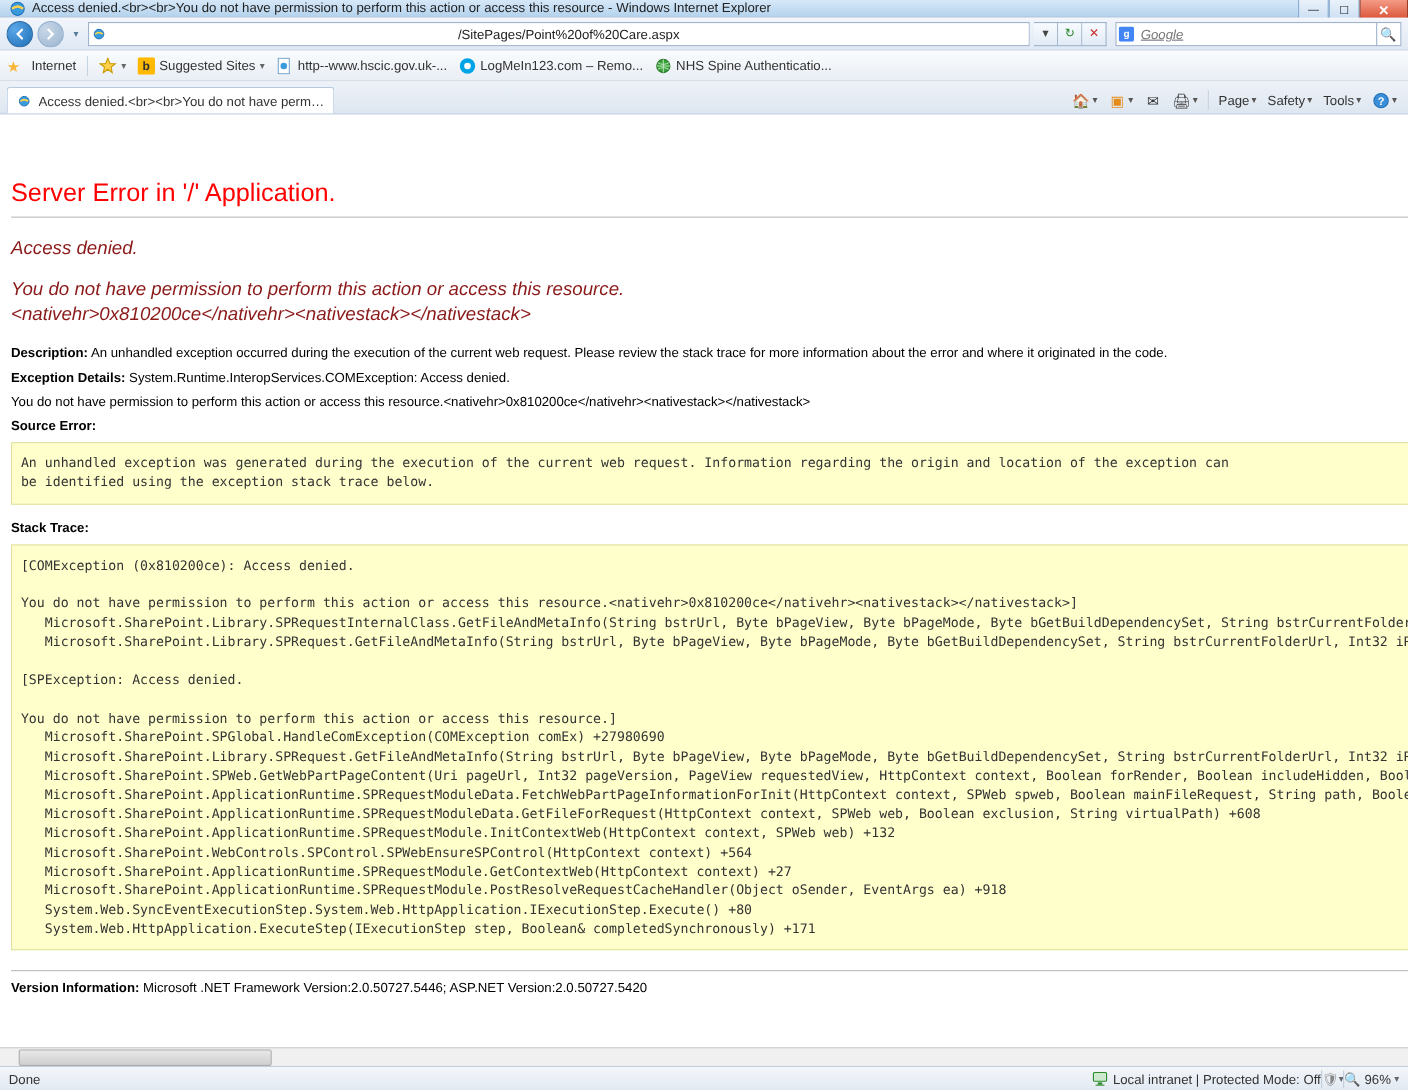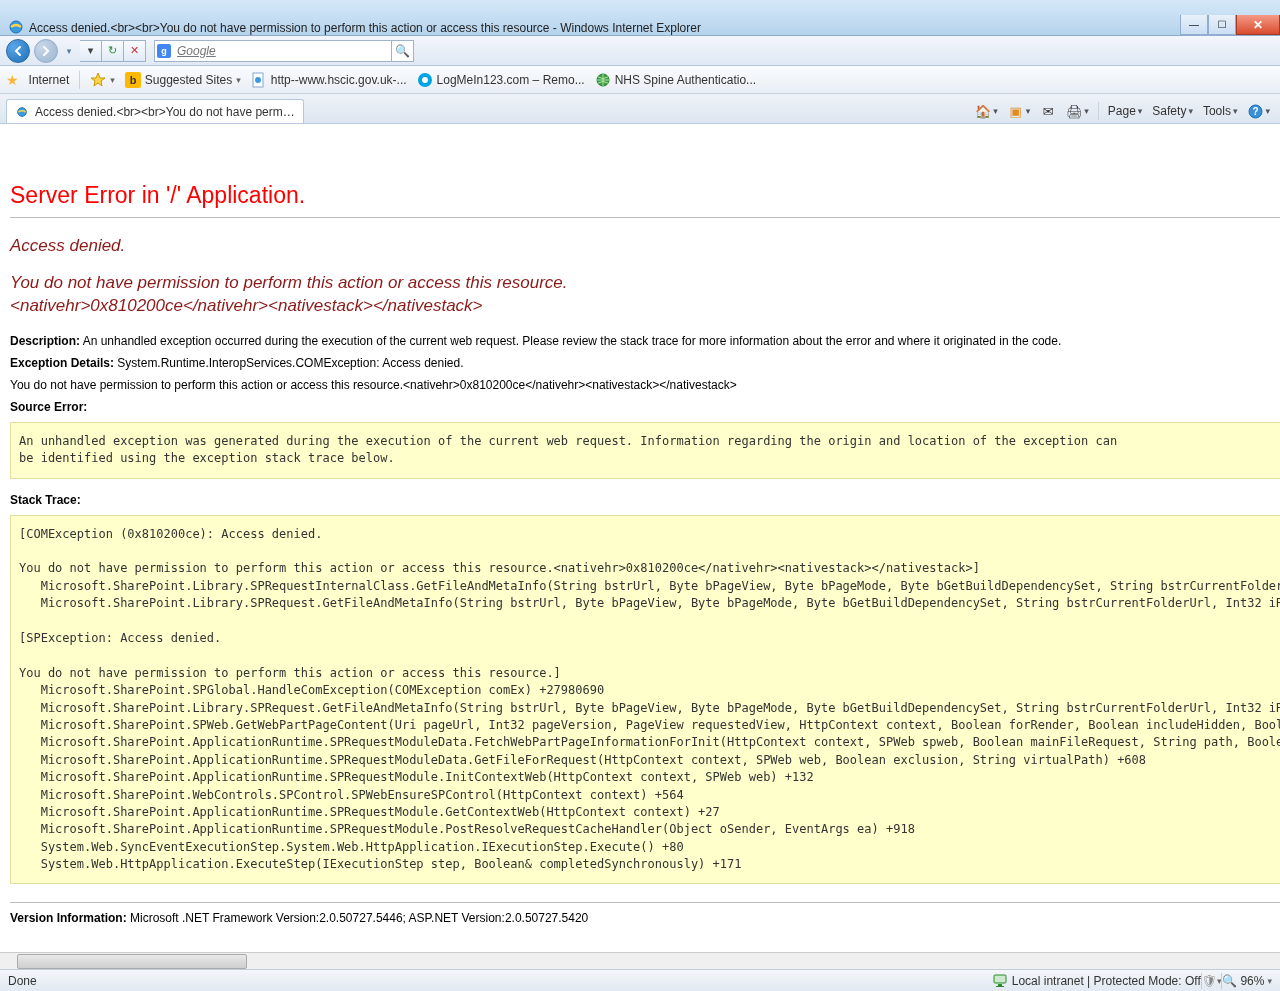--- a/index.html
+++ b/index.html
@@ -1,20 +1,20 @@
 <!DOCTYPE html>
 <html><head>
 <meta charset="utf-8">
 <style>
 * { box-sizing: border-box; margin: 0; padding: 0; }
 html, body { width: 1280px; height: 991px; font-family: "Segoe UI", Tahoma, sans-serif; overflow: hidden; }
 body { display: flex; flex-direction: column; background: #fff; }
 
 
-.titlebar { height: 36px; background: linear-gradient(to bottom, #d6e8f8, #b5d3ed); display: flex; align-items: flex-end; padding: 0 0 0 8px; font-size: 12px; color: #222; border-bottom: 1px solid #8faecf; }
+.titlebar { height: 16px; background: linear-gradient(to bottom, #d6e8f8, #b5d3ed); display: flex; align-items: flex-start; padding: 0 0 0 8px; font-size: 12px; color: #222; border-bottom: 1px solid #8faecf; }
 .titlebar .ie-icon { width: 16px; height: 16px; margin-right: 5px; }
 .titlebar .title-text { flex: 1; white-space: nowrap; overflow: hidden; text-overflow: ellipsis; }
 .winbtns { display: flex; height: 20px; }
 .winbtn { width: 28px; height: 20px; display: flex; align-items: center; justify-content: center; margin-left: 0; border: 1px solid #8faecf; border-top: none; font-size: 10px; background: linear-gradient(to bottom,#e9f1fa,#cadef3); }
 .winbtn.close { width: 44px; background: linear-gradient(to bottom,#f49b86,#d84c2f); color: #fff; border-color:#a43b25; }
 .winbtn.close .x { font-weight: bold; font-size: 12px; }
 
 
 .navbar { height: 30px; background: linear-gradient(to bottom,#f3f6fb,#dfe8f4); display: flex; align-items: center; padding: 0 6px; gap: 4px; border-bottom: 1px solid #b7c9de; }
 .navbtn { width: 24px; height: 24px; border-radius: 50%; display:flex; align-items:center; justify-content:center; font-size:14px; color:#fff; background: radial-gradient(circle at 30% 30%, #5aa7e8, #1e6fb7); border: 1px solid #2a6aa2; }
@@ -102,20 +102,29 @@
     <svg width="12" height="12" viewBox="0 0 12 12">
         <path d="M8 2 L4 6 L8 10" stroke="#fff" stroke-width="2" fill="none" stroke-linecap="round"></path>
       </svg>
   </div>
   <div class="navbtn fwd">
     <svg width="12" height="12" viewBox="0 0 12 12">
         <path d="M4 2 L8 6 L4 10" stroke="#fff" stroke-width="2" fill="none" stroke-linecap="round"></path>
       </svg>
   </div>
   <div class="navdrop">▾</div>
+  <div class="addrwrap">
+    <span class="page-icon">
+      <svg width="14" height="14" viewBox="0 0 16 16">
+          <circle cx="8" cy="8" r="5" fill="#3a9bdc" stroke="#1e6fb7"></circle>
+          <path d="M4 8 Q8 5 12 8" stroke="#ffd24d" stroke-width="1.8" fill="none"></path>
+        </svg>
+    </span>
+    <input type="text" style="text-align: center;" value="/SitePages/Point%20of%20Care.aspx">
+  </div>
   <div class="addrctrl">
     <div class="btn">▾</div>
     <div class="btn">
         <span style="color:#2a8a2a;">↻</span>
       </div>
     <div class="btn">
         <span style="color:#c33;">✕</span>
       </div>
   </div>
   <div class="searchwrap">

